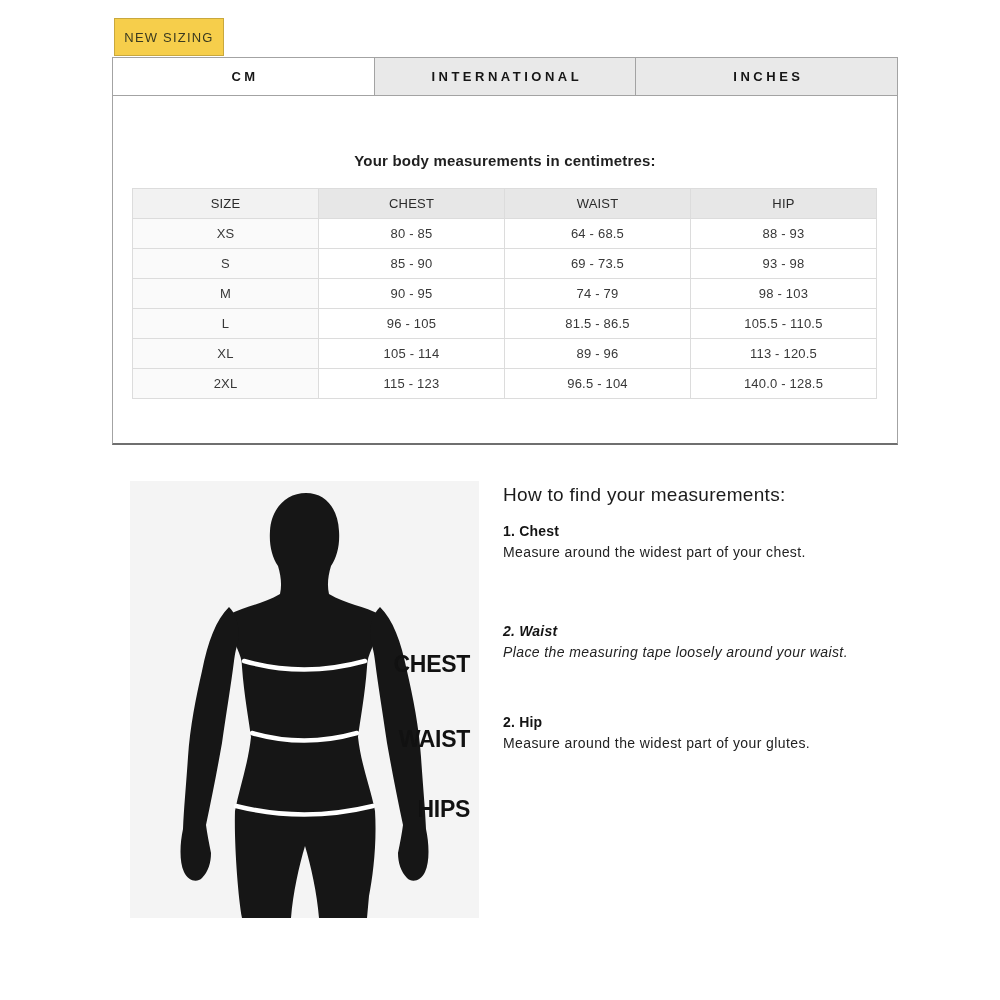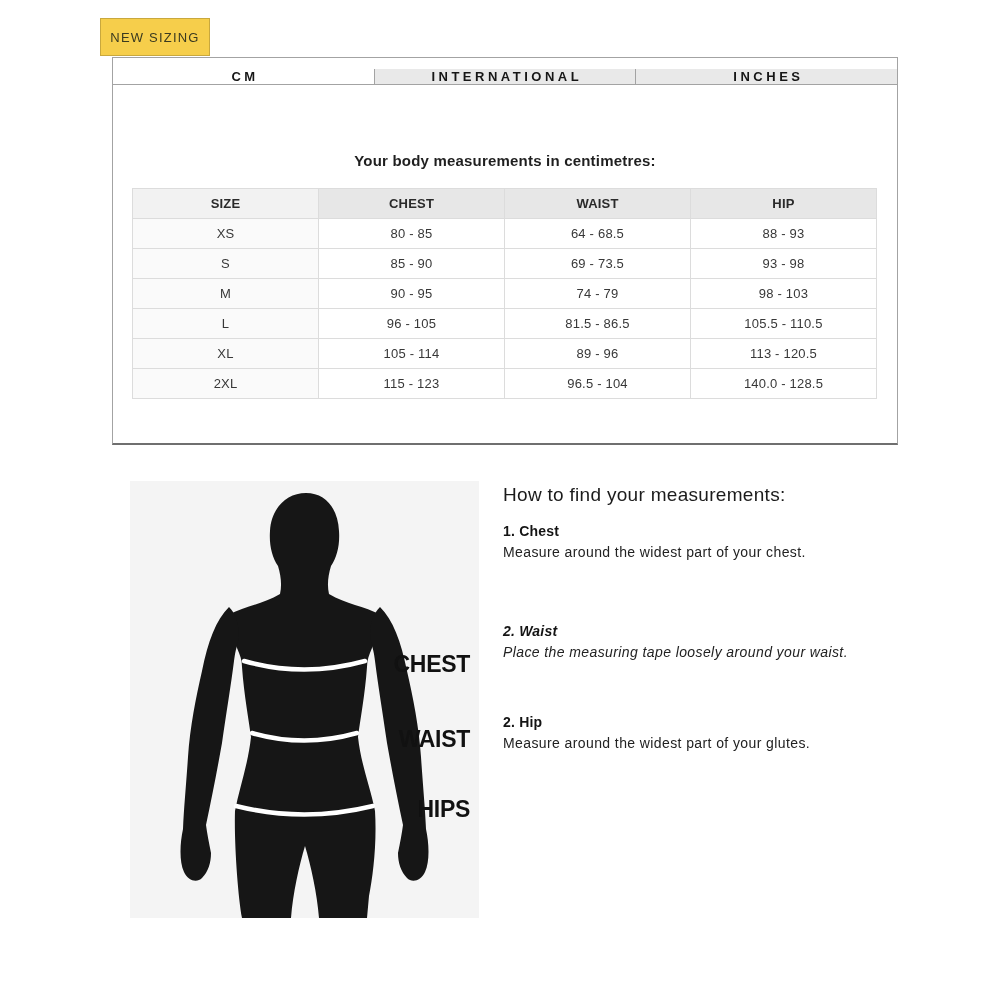--- a/index.html
+++ b/index.html
@@ -5,37 +5,37 @@
   * { box-sizing: border-box; margin: 0; padding: 0; }
   html, body { background: #ffffff; }
   body {
     width: 1000px; height: 1000px; position: relative;
     font-family: "Liberation Sans", sans-serif;
     -webkit-font-smoothing: antialiased;
   }
 
   
   .badge {
-    position: absolute; left: 100px; top: 18px;
+    position: absolute; left: 114px; top: 18px;
     width: 110px; height: 38px;
     background: var(--badge_bg, #F6CE4B);
     border: 1px solid rgba(0,0,0,0.18);
     display: flex; align-items: center; justify-content: center;
     font-size: 13px; letter-spacing: 1.2px; color: #3a3a20;
   }
 
   
   .panel {
     position: absolute; left: 112px; top: 57px;
     width: 786px; height: 388px;
     background: #fff;
     border: 1px solid var(--panel_border, #A3A3A3);
     border-bottom: 2px solid #6f6f6f;
   }
-  .tabs { display: flex; height: 38px; align-items: center; }
+  .tabs { display: flex; height: 38px; }
   .tab {
     flex: 1; display: flex; align-items: center; justify-content: center;
     background: var(--tab_inactive_bg, #E9E9E9);
     border-right: 1px solid var(--panel_border, #A3A3A3);
     border-bottom: 1px solid var(--panel_border, #A3A3A3);
     font-size: 13px; font-weight: bold; letter-spacing: 3.5px;
     color: #161616; cursor: pointer; text-indent: 3.5px;
   }
   .tab:last-child { border-right: none; }
   .tab.active { background: #ffffff; }
@@ -51,21 +51,21 @@
     border-collapse: collapse; table-layout: fixed;
     font-size: 13px; color: #383838;
   }
   .size-table th, .size-table td {
     border: 1px solid #dcdcdc; height: 30px;
     text-align: center; vertical-align: middle;
     font-weight: normal; letter-spacing: 0.2px;
   }
   .size-table th {
     background: var(--table_header_bg, #E7E7E7);
-    font-weight: bold; color: #2b2b2b;
+    font-weight: normal; color: #2b2b2b;
   }
   .size-table th.size-col { background: #f2f2f2; }
   .size-table td.size-col { background: #fafafa; }
 
   
   .figure-panel {
     position: absolute; left: 130px; top: 481px;
     width: 349px; height: 437px;
     background: var(--figure_bg, #F4F4F4);
     overflow: hidden;

